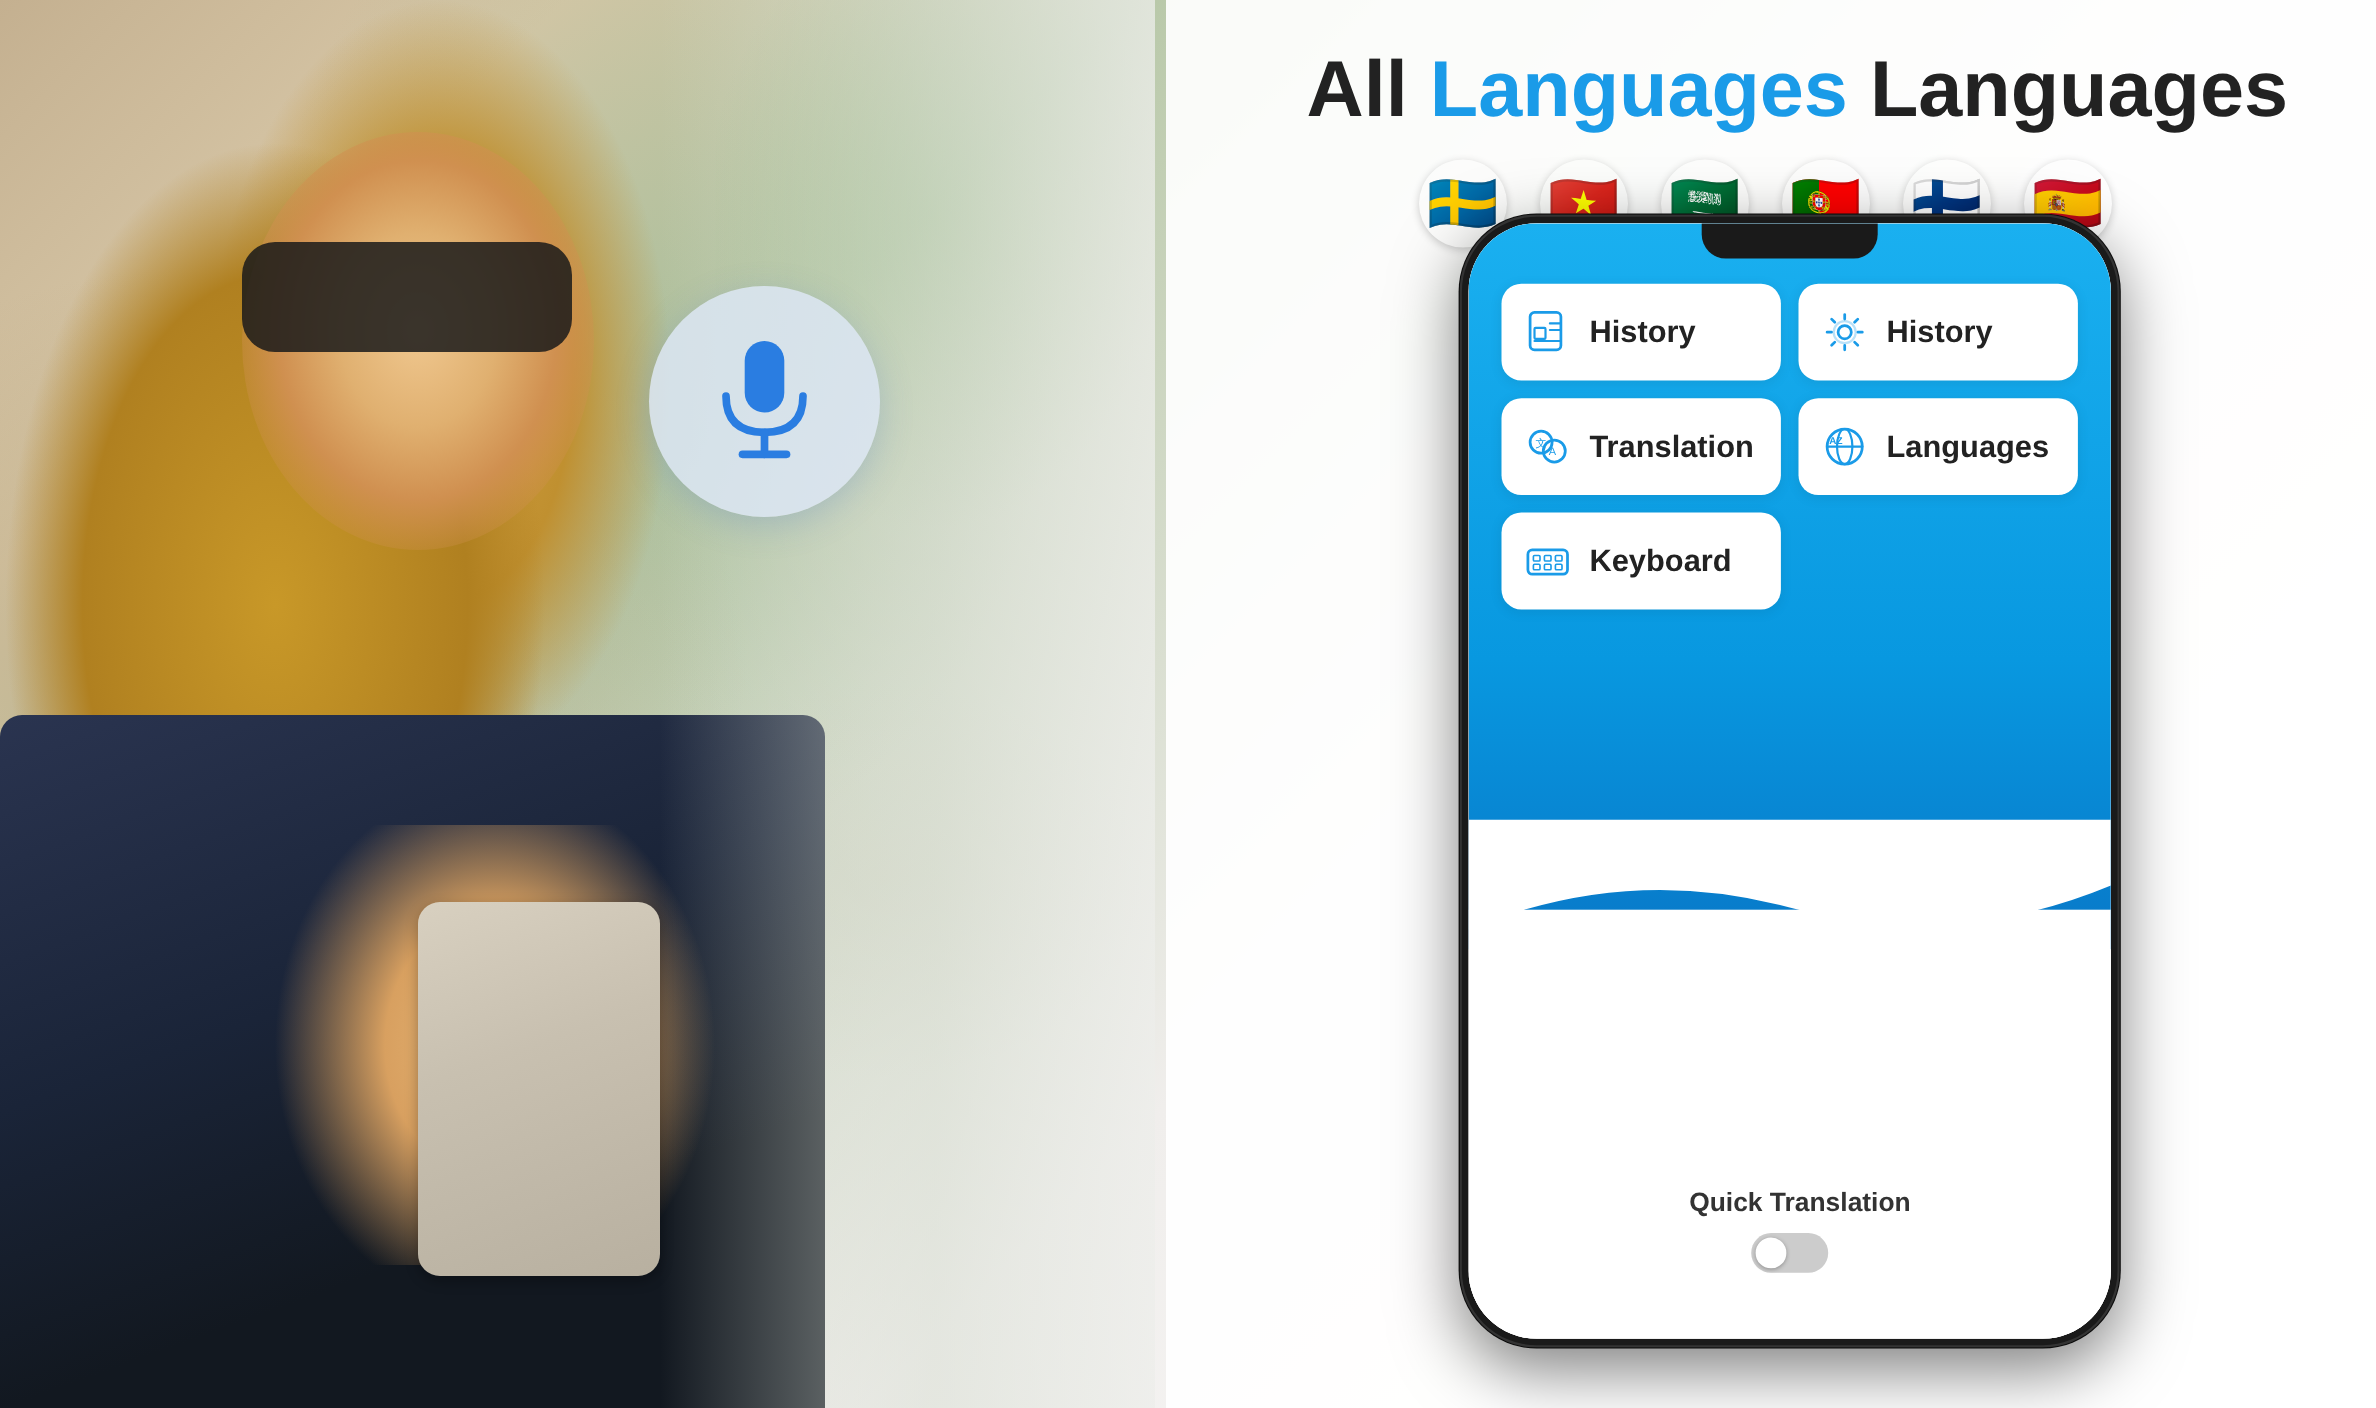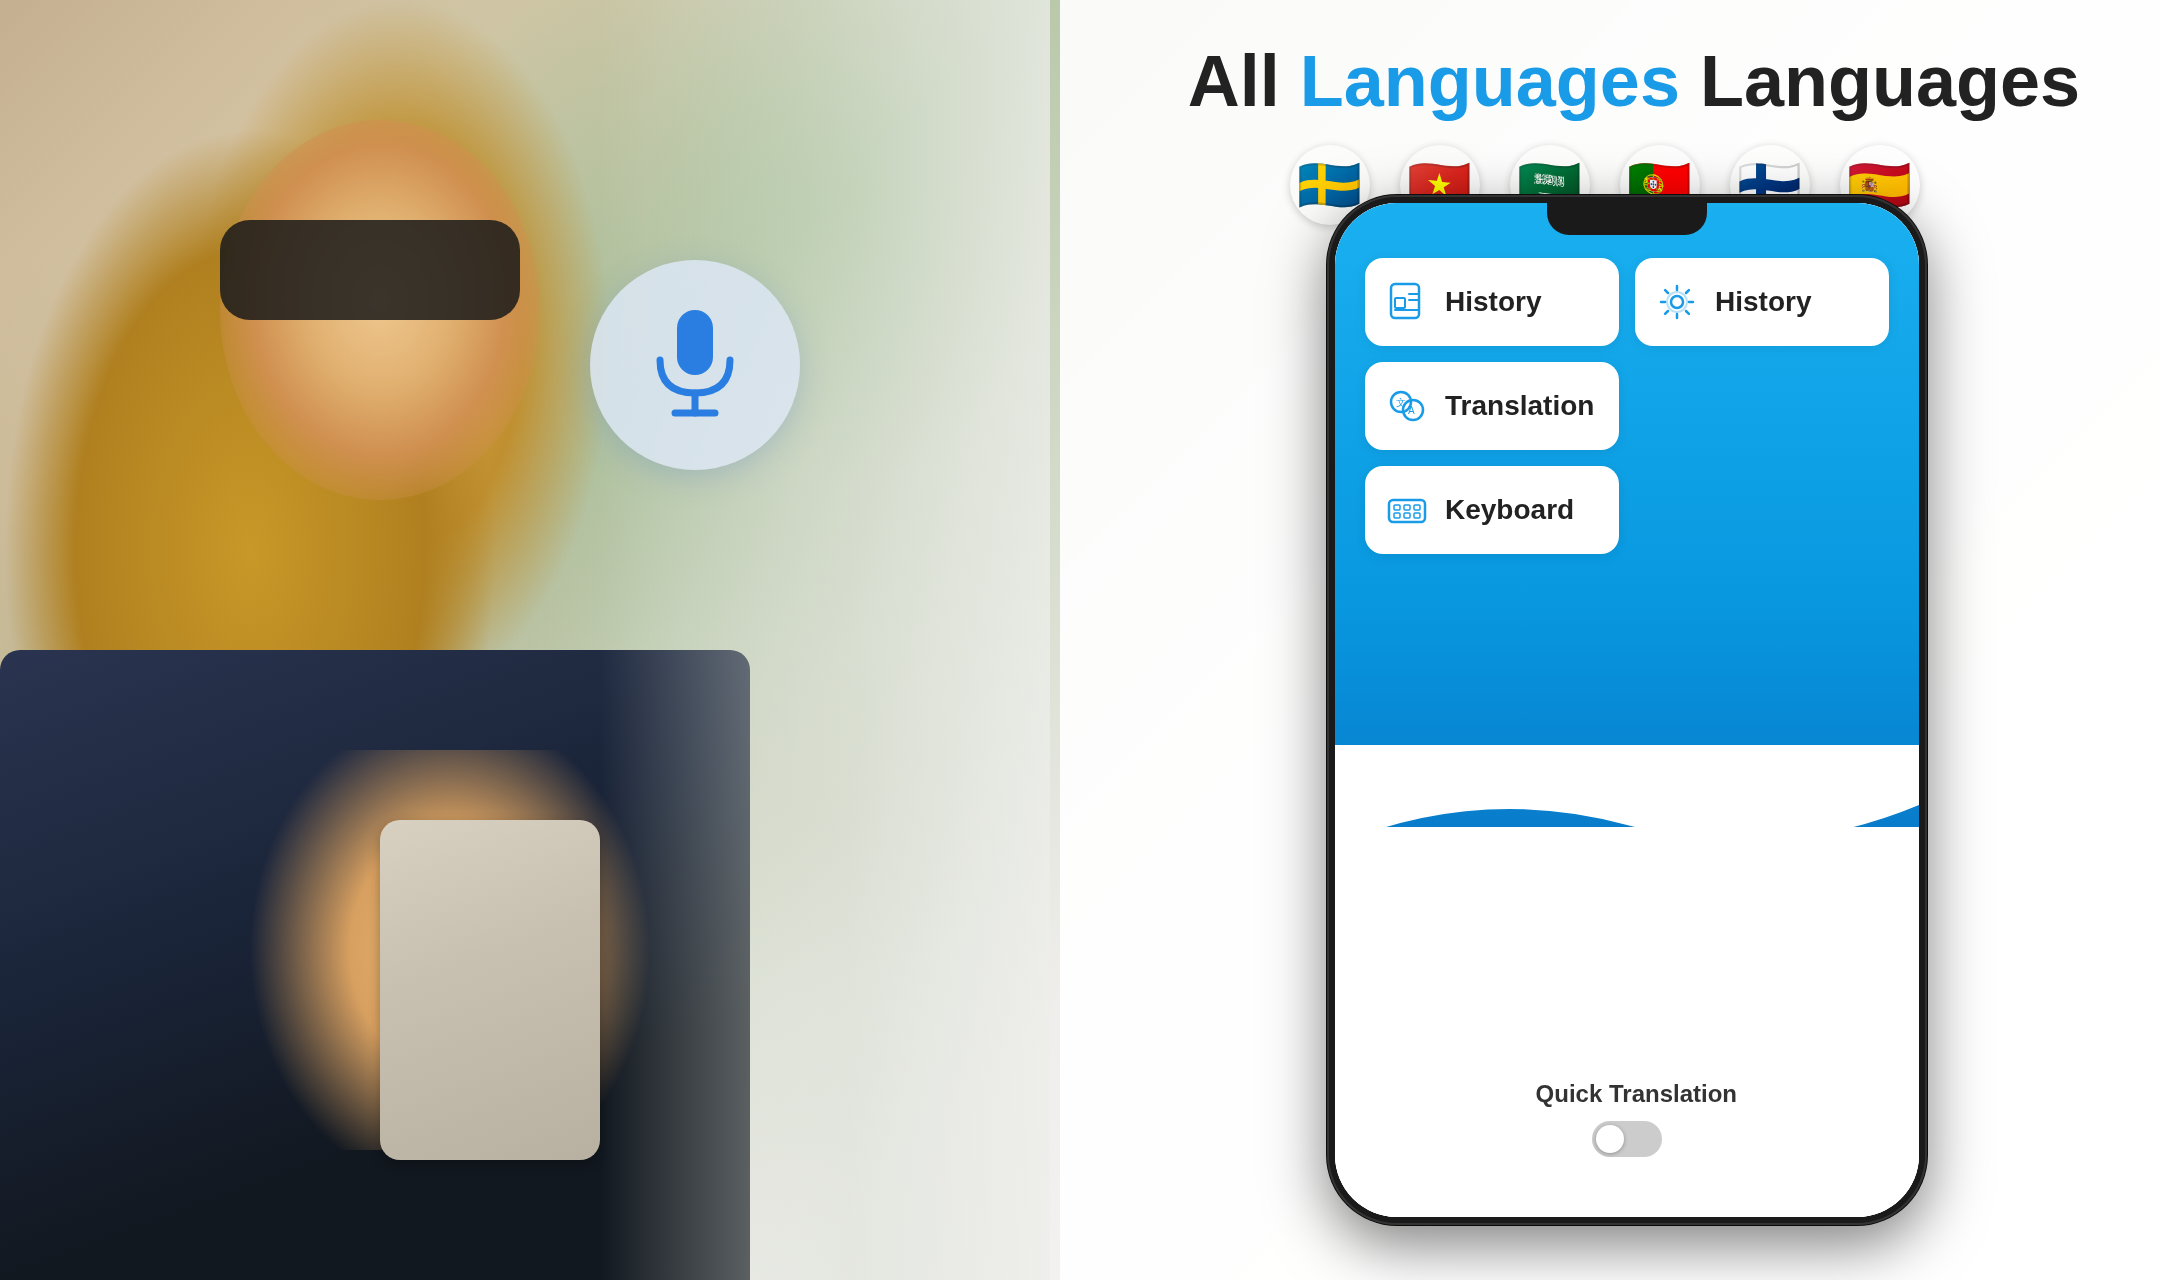--- a/index.html
+++ b/index.html
@@ -363,20 +363,29 @@
             <div class="menu-btn">
               <svg class="icon-svg" viewBox="0 0 44 44" fill="none" xmlns="http://www.w3.org/2000/svg">
                 <circle cx="16" cy="18" r="10" stroke="#1a9be8" stroke-width="2.5" fill="none"></circle>
                 <circle cx="28" cy="26" r="10" stroke="#1a9be8" stroke-width="2.5" fill="none"></circle>
                 <text x="11" y="22" font-size="10" fill="#1a9be8" font-family="Arial">文</text>
                 <text x="23" y="30" font-size="10" fill="#1a9be8" font-family="Arial">A</text>
               </svg>
               <span class="menu-btn-label">Translation</span>
             </div>
 
+            <div class="menu-btn">
+              <svg class="icon-svg" viewBox="0 0 44 44" fill="none" xmlns="http://www.w3.org/2000/svg">
+                <circle cx="22" cy="22" r="16" stroke="#1a9be8" stroke-width="2.5" fill="none"></circle>
+                <ellipse cx="22" cy="22" rx="7" ry="16" stroke="#1a9be8" stroke-width="2" fill="none"></ellipse>
+                <line x1="6" y1="22" x2="38" y2="22" stroke="#1a9be8" stroke-width="2" stroke-linecap="round"></line>
+                <text x="8" y="20" font-size="9" fill="#1a9be8" font-family="Arial" font-weight="bold">AZ</text>
+              </svg>
+              <span class="menu-btn-label">Languages</span>
+            </div>
 
             <div class="menu-btn menu-btn-wide">
               <svg class="icon-svg" viewBox="0 0 44 44" fill="none" xmlns="http://www.w3.org/2000/svg">
                 <rect x="4" y="12" width="36" height="22" rx="4" stroke="#1a9be8" stroke-width="2.5" fill="none"></rect>
                 <rect x="9" y="17" width="6" height="5" rx="1" stroke="#1a9be8" stroke-width="1.5" fill="none"></rect>
                 <rect x="19" y="17" width="6" height="5" rx="1" stroke="#1a9be8" stroke-width="1.5" fill="none"></rect>
                 <rect x="29" y="17" width="6" height="5" rx="1" stroke="#1a9be8" stroke-width="1.5" fill="none"></rect>
                 <rect x="9" y="25" width="6" height="5" rx="1" stroke="#1a9be8" stroke-width="1.5" fill="none"></rect>
                 <rect x="19" y="25" width="6" height="5" rx="1" stroke="#1a9be8" stroke-width="1.5" fill="none"></rect>
                 <rect x="29" y="25" width="6" height="5" rx="1" stroke="#1a9be8" stroke-width="1.5" fill="none"></rect>

